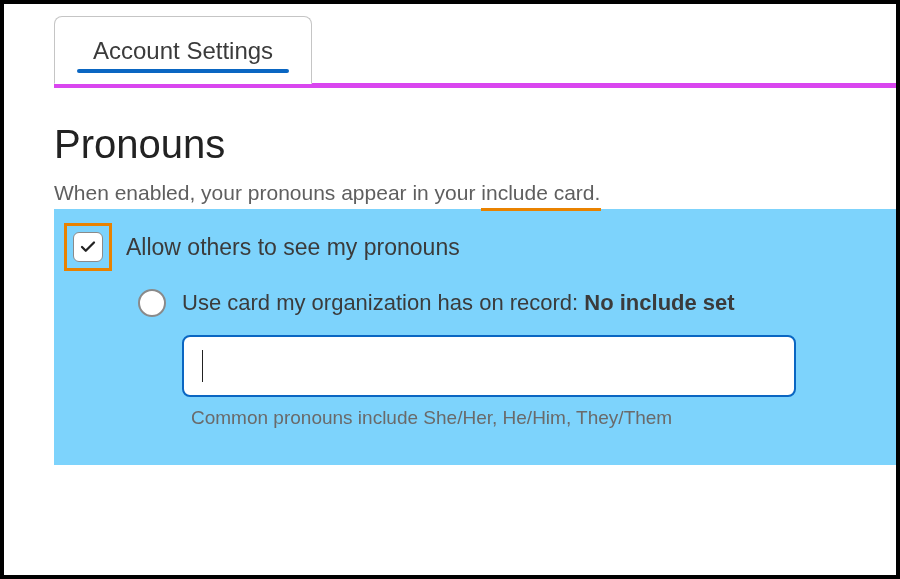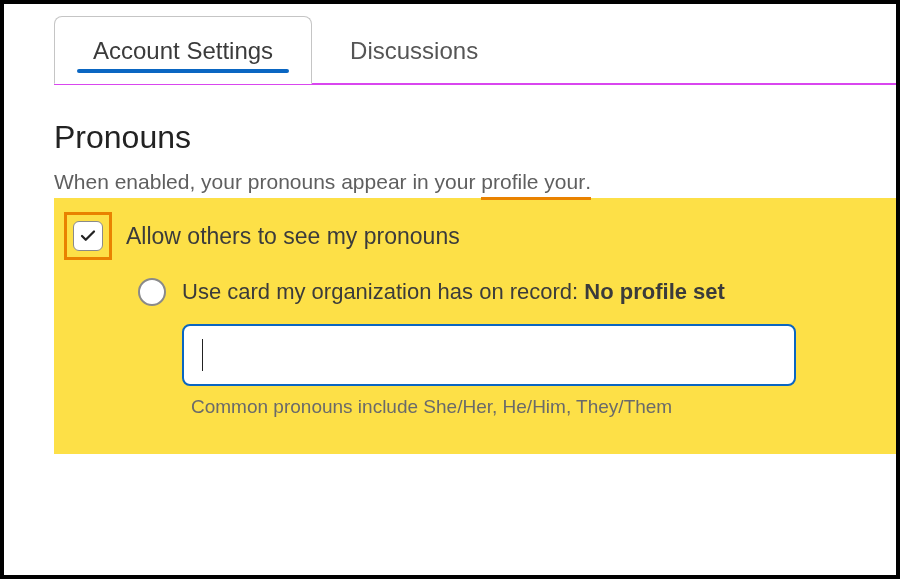--- a/index.html
+++ b/index.html
@@ -15,21 +15,21 @@
     position: relative;
     overflow: hidden;
     background: #fff;
   }
   .inner {
     padding: 12px 0 0 50px;
   }
   .tabs {
     display: flex;
     align-items: flex-end;
-    border-bottom: 2px solid #d946ef;
+    border-bottom: 5px solid #d946ef;
     margin-right: 0;
   }
   .tab {
     padding: 20px 38px 18px 38px;
     font-size: 24px;
     color: #555;
     cursor: pointer;
     position: relative;
   }
   .tab.active {
@@ -45,21 +45,21 @@
     content: "";
     position: absolute;
     left: 22px;
     right: 22px;
     bottom: 10px;
     height: 4px;
     background: #0a66c2;
     border-radius: 2px;
   }
   .section-title {
-    font-size: 32px;
+    font-size: 40px;
     font-weight: 400;
     color: #222;
     margin: 34px 0 14px 0;
   }
   .description {
     font-size: 21px;
     color: #5f5f5f;
     margin-bottom: 4px;
   }
   .link-underline {
@@ -69,21 +69,21 @@
   .link-underline::after {
     content: "";
     position: absolute;
     left: 0;
     right: -6px;
     bottom: -6px;
     height: 3px;
     background: #e98200;
   }
   .options-panel {
-    background: #fde047;
+    background: #7dd3fc;
     margin-left: 0;
     margin-right: -4px;
     padding: 14px 20px 36px 10px;
     margin-top: 4px;
   }
   .checkbox-row {
     display: flex;
     align-items: center;
     gap: 14px;
   }
@@ -179,48 +179,47 @@
   }
 </style>
 </head>
 <body>
 
 <div class="outer-frame">
   <div class="inner">
 
     <div class="tabs">
       <div class="tab active">Account Settings</div>
-      <div class="tab">Discussions</div>
     </div>
 
     <h1 class="section-title">Pronouns</h1>
 
     <div class="description">
-      <span>When enabled, your pronouns appear in your </span><span class="link-underline">profile your</span><span>.</span>
+      <span>When enabled, your pronouns appear in your </span><span class="link-underline">include card</span><span>.</span>
     </div>
 
     <div class="options-panel">
 
       <div class="checkbox-row">
         <div class="checkbox-wrap">
           <div class="checkbox-box">
             <svg viewBox="0 0 24 24">
                 <path d="M4 12 L9 17 L20 6" stroke="#222" stroke-width="3" fill="none" stroke-linecap="round" stroke-linejoin="round"></path>
               </svg>
           </div>
         </div>
         <div class="checkbox-label">Allow others to see my pronouns</div>
       </div>
 
       <div class="radio-group">
 
         <div class="radio-row">
           <div class="radio-outer"></div>
           <div class="radio-label">
-            <span>Use card my organization has on record: </span><span class="bold">No profile set</span>
+            <span>Use card my organization has on record: </span><span class="bold">No include set</span>
           </div>
         </div>
 
 
       </div>
 
       <div class="input-wrap">
         <div class="text-input">
           <span class="cursor"></span>
         </div>

